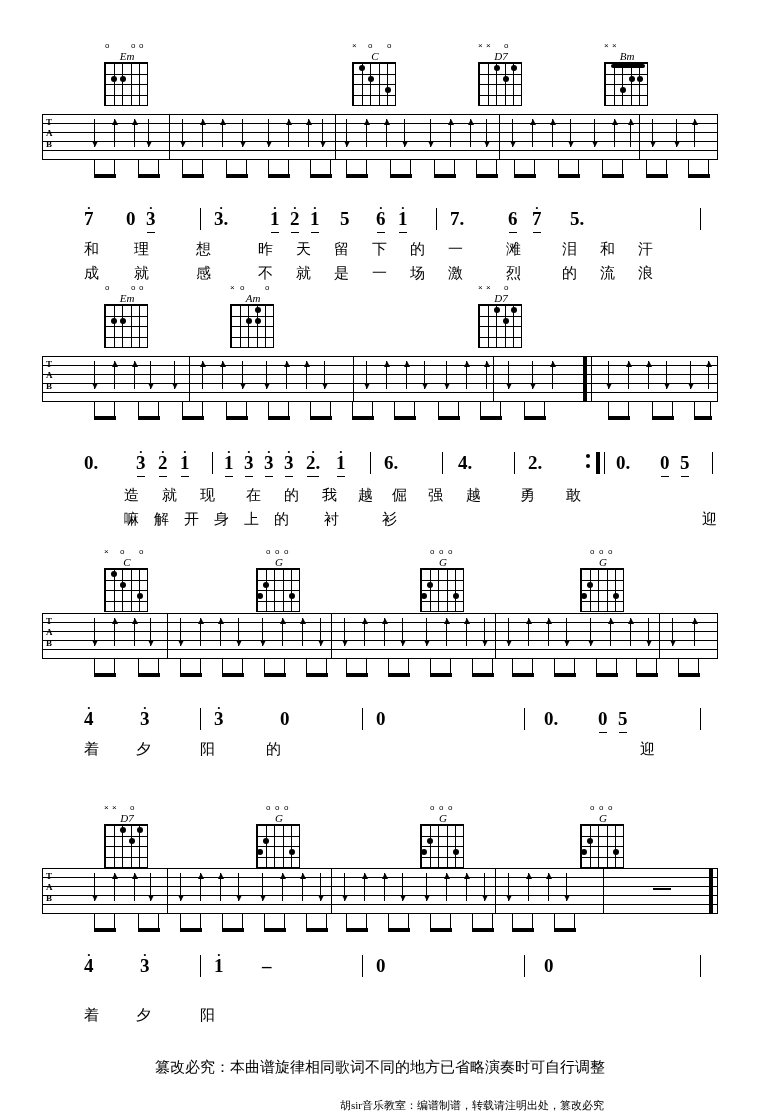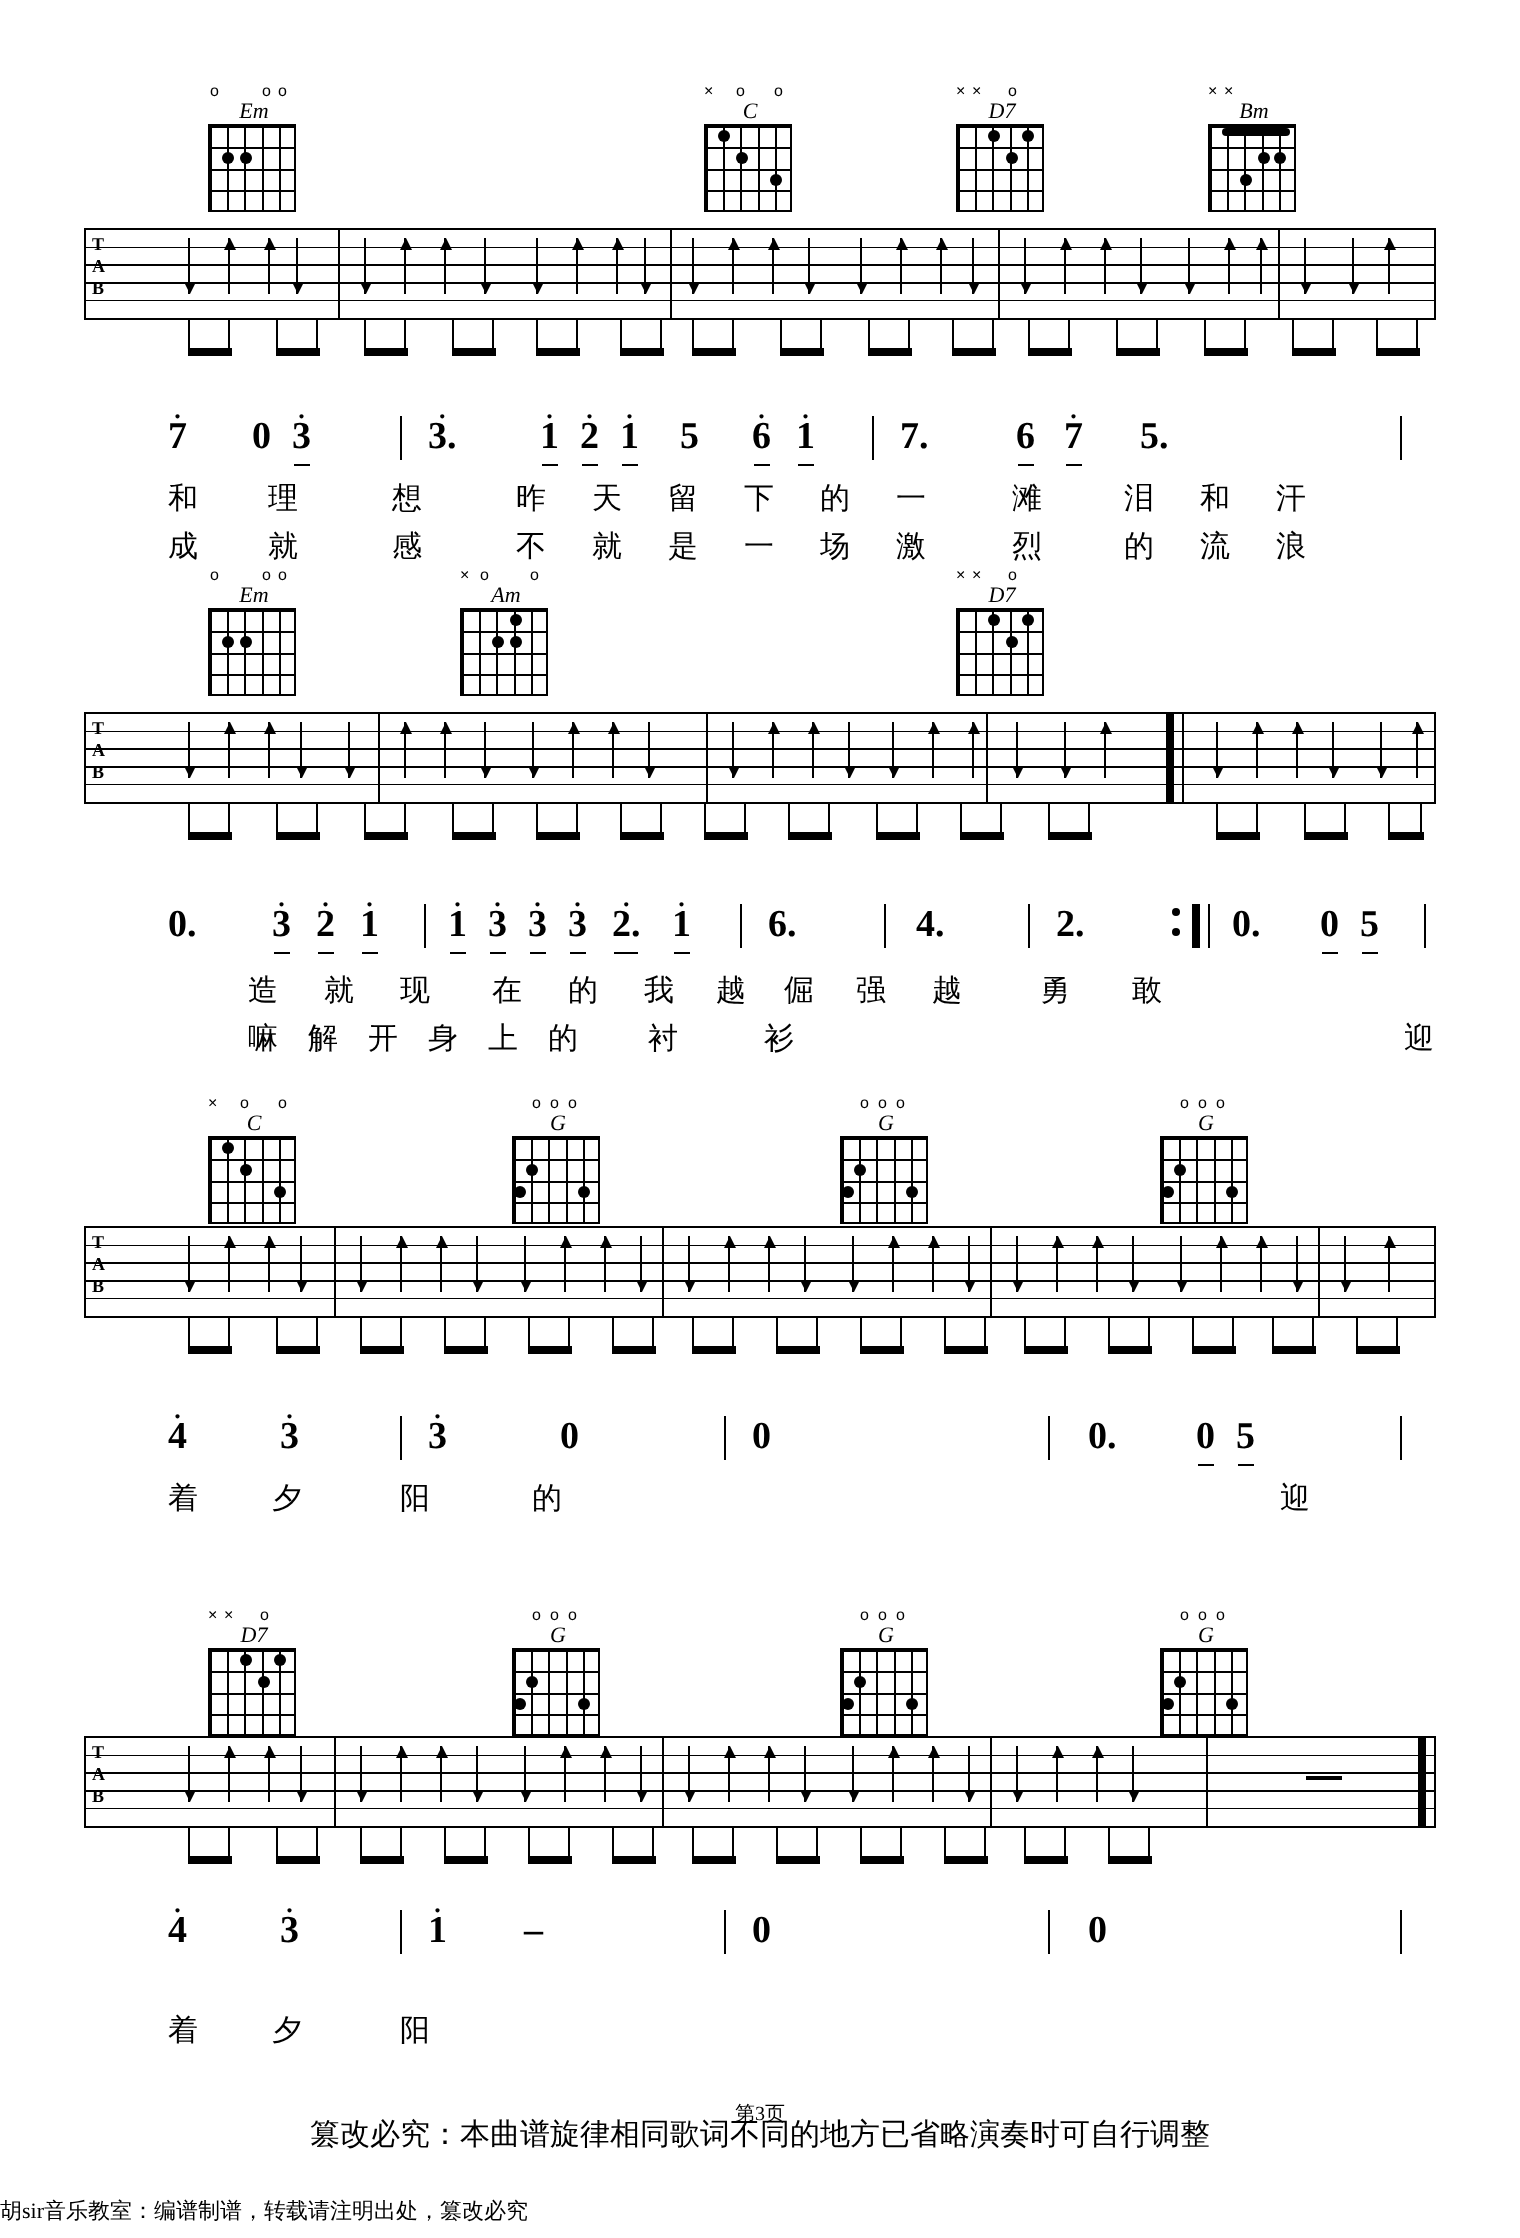--- a/index.html
+++ b/index.html
@@ -217,21 +217,21 @@
     position: absolute;
     left: 0;
     width: 760px;
     text-align: center;
     font-size: 15px;
   }
   .credit {
     position: absolute;
     left: 0;
     width: 604px;
-    text-align: left;
+    text-align: right;
     font-size: 11px;
   }
   .repeat-dots {
     position: absolute;
     width: 4px;
   }
   .repeat-dots i {
     display: block;
     width: 4px;
     height: 4px;
@@ -934,17 +934,16 @@
     <div class="jp-item" style="left:460px;"><span>0</span></div>
     <div class="jp-bar" style="left:616px;"></div>
   </div>
 
   <div style="position:absolute; left:0; top:1006px; width:760px; height:24px;">
     <div class="lyric-ch" style="left:84px;  top:0;">着</div>
     <div class="lyric-ch" style="left:136px; top:0;">夕</div>
     <div class="lyric-ch" style="left:200px; top:0;">阳</div>
   </div>
 
-  <div class="page-num" style="top:1050px;">第3页</div>
   <div class="tip" style="top:1058px;">篡改必究：本曲谱旋律相同歌词不同的地方已省略演奏时可自行调整</div>
   <div class="credit" style="top:1098px;">胡sir音乐教室：编谱制谱，转载请注明出处，篡改必究</div>
 
 </div>
 
 </body></html>

